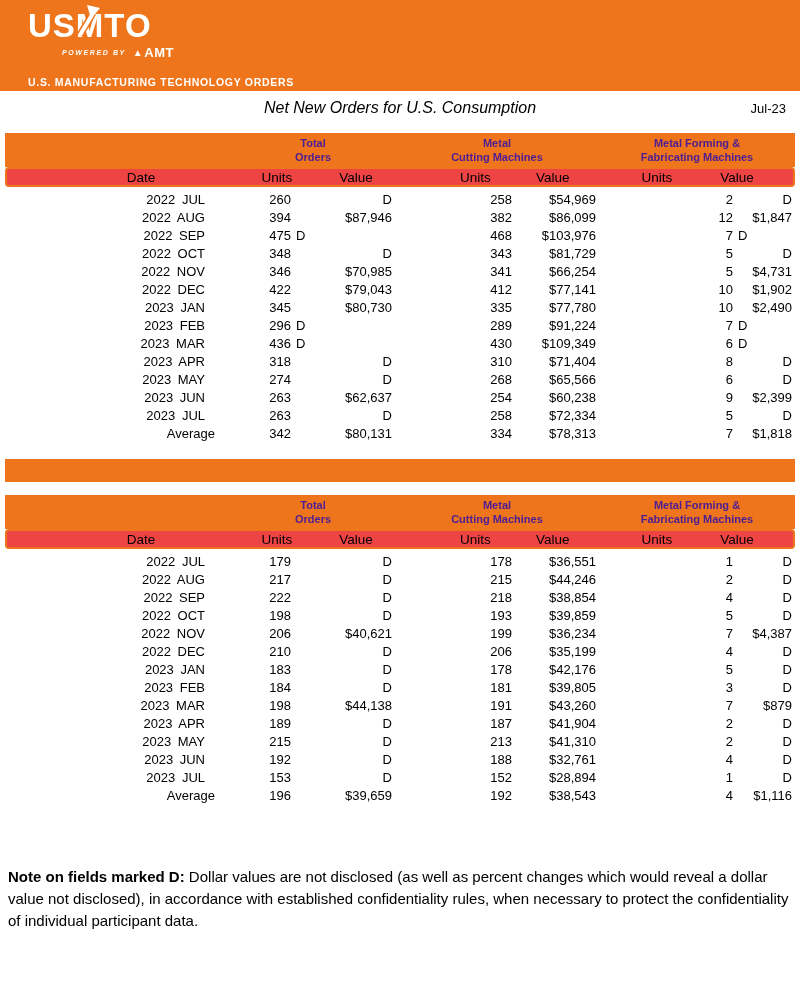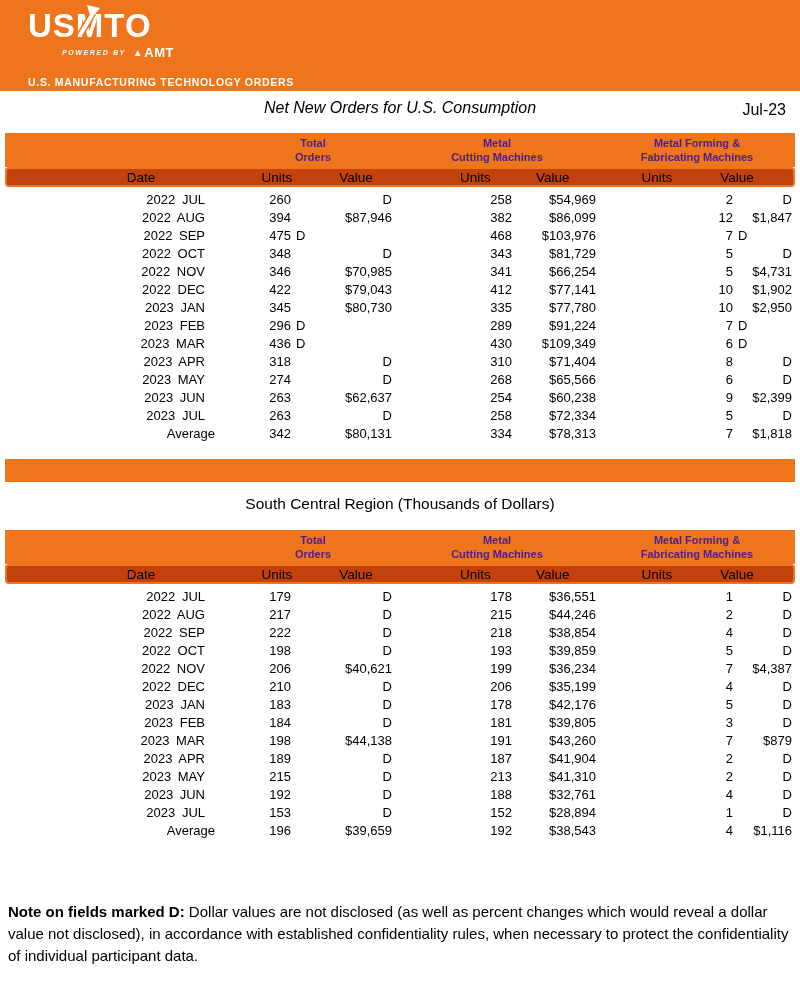--- a/index.html
+++ b/index.html
@@ -20,35 +20,35 @@
   .powered {
     margin: 3px 0 0 34px; display: flex; align-items: center; gap: 7px;
     color: #fff; font-size: 7px; font-weight: bold; font-style: italic; letter-spacing: 1.6px;
   }
   .amt-mark { display: flex; align-items: center; gap: 1px; font-style: normal; font-size: 13px; letter-spacing: .5px; }
   .amt-tri { font-size: 10px; line-height: 1; }
   .tagline { margin-top: 16px; color: #fff; font-size: 10.5px; font-weight: bold; letter-spacing: .7px; }
   
   .title-row { position: relative; margin-top: 8px; height: 22px; text-align: center; }
   .main-title { font-style: italic; font-size: 16px; }
-  .date-label { position: absolute; right: 14px; top: 2px; font-size: 16px; }
+  .date-label { position: absolute; right: 14px; top: 2px; font-size: 13px; }
   .region-title { margin: 14px 0 0 0; height: 22px; text-align: center; font-size: 15.5px; font-weight: normal; }
   
   .grid {
     display: grid; margin-left: 5px; width: 790px;
     grid-template-columns: 210px 76px 22px 82px 117px 22px 65px 134px 22px 40px;
   }
   .ghead { margin-top: 12px; background: var(--orange); height: 34px; align-items: center;
            color: #4c1d95; font-weight: bold; font-size: 11px; }
   .gcell { text-align: center; white-space: pre-line; line-height: 1.3; }
   .g1 { grid-column: 2/5; padding-left: 16px; }
   .g2 { grid-column: 5/8; }
   .g3 { grid-column: 8/11; }
   .shead { border: 2px solid var(--orange); border-radius: 4px; height: 20px;
-           align-items: center; font-size: 13.5px; background: #c2410c; }
+           align-items: center; font-size: 13.5px; background: #ef4444; }
   .scell { text-align: center; white-space: nowrap; }
   .s1 { grid-column: 1; padding-left: 58px; }
   .s2 { grid-column: 2/4; padding-left: 22px; }
   .s3 { grid-column: 4; }
   .s4 { grid-column: 5/7; padding-left: 18px; }
   .s5 { grid-column: 7; padding-right: 46px; }
   .s6 { grid-column: 8/10; padding-right: 44px; }
   .s7 { grid-column: 10; transform: translateX(-40px); }
   .tbody { margin-top: 3px; }
   .row { height: 18px; align-items: center; font-size: 13px; margin-left: 5px; }
@@ -187,21 +187,21 @@
       <div class="grid row">
         <div class="cell c-date">2023 JAN</div>
         <div class="cell c-unum">345</div>
         <div class="cell c-ud"></div>
         <div class="cell c-val">$80,730</div>
         <div class="cell c-unum">335</div>
         <div class="cell c-ud"></div>
         <div class="cell c-val">$77,780</div>
         <div class="cell c-unum">10</div>
         <div class="cell c-ud"></div>
-        <div class="cell c-val">$2,950</div>
+        <div class="cell c-val">$2,490</div>
       </div>
       <div class="grid row">
         <div class="cell c-date">2023 FEB</div>
         <div class="cell c-unum">296</div>
         <div class="cell c-ud">D</div>
         <div class="cell c-val"></div>
         <div class="cell c-unum">289</div>
         <div class="cell c-ud"></div>
         <div class="cell c-val">$91,224</div>
         <div class="cell c-unum">7</div>
@@ -279,21 +279,20 @@
         <div class="cell c-unum">7</div>
         <div class="cell c-ud"></div>
         <div class="cell c-val">$1,818</div>
       </div>
     </div>
 </section>
 
 <div class="sep-bar"></div>
 
 <section>
-  <h2 class="region-title region-2-title">South Central Region (Thousands of Dollars)</h2>
   <div class="grid ghead ghead-2">
     <div class="gcell g1">Total
 Orders</div>
     <div class="gcell g2">Metal
 Cutting Machines</div>
     <div class="gcell g3">Metal Forming &amp;
 Fabricating Machines</div>
   </div>
   <div class="grid shead">
     <div class="scell s1">Date</div>

